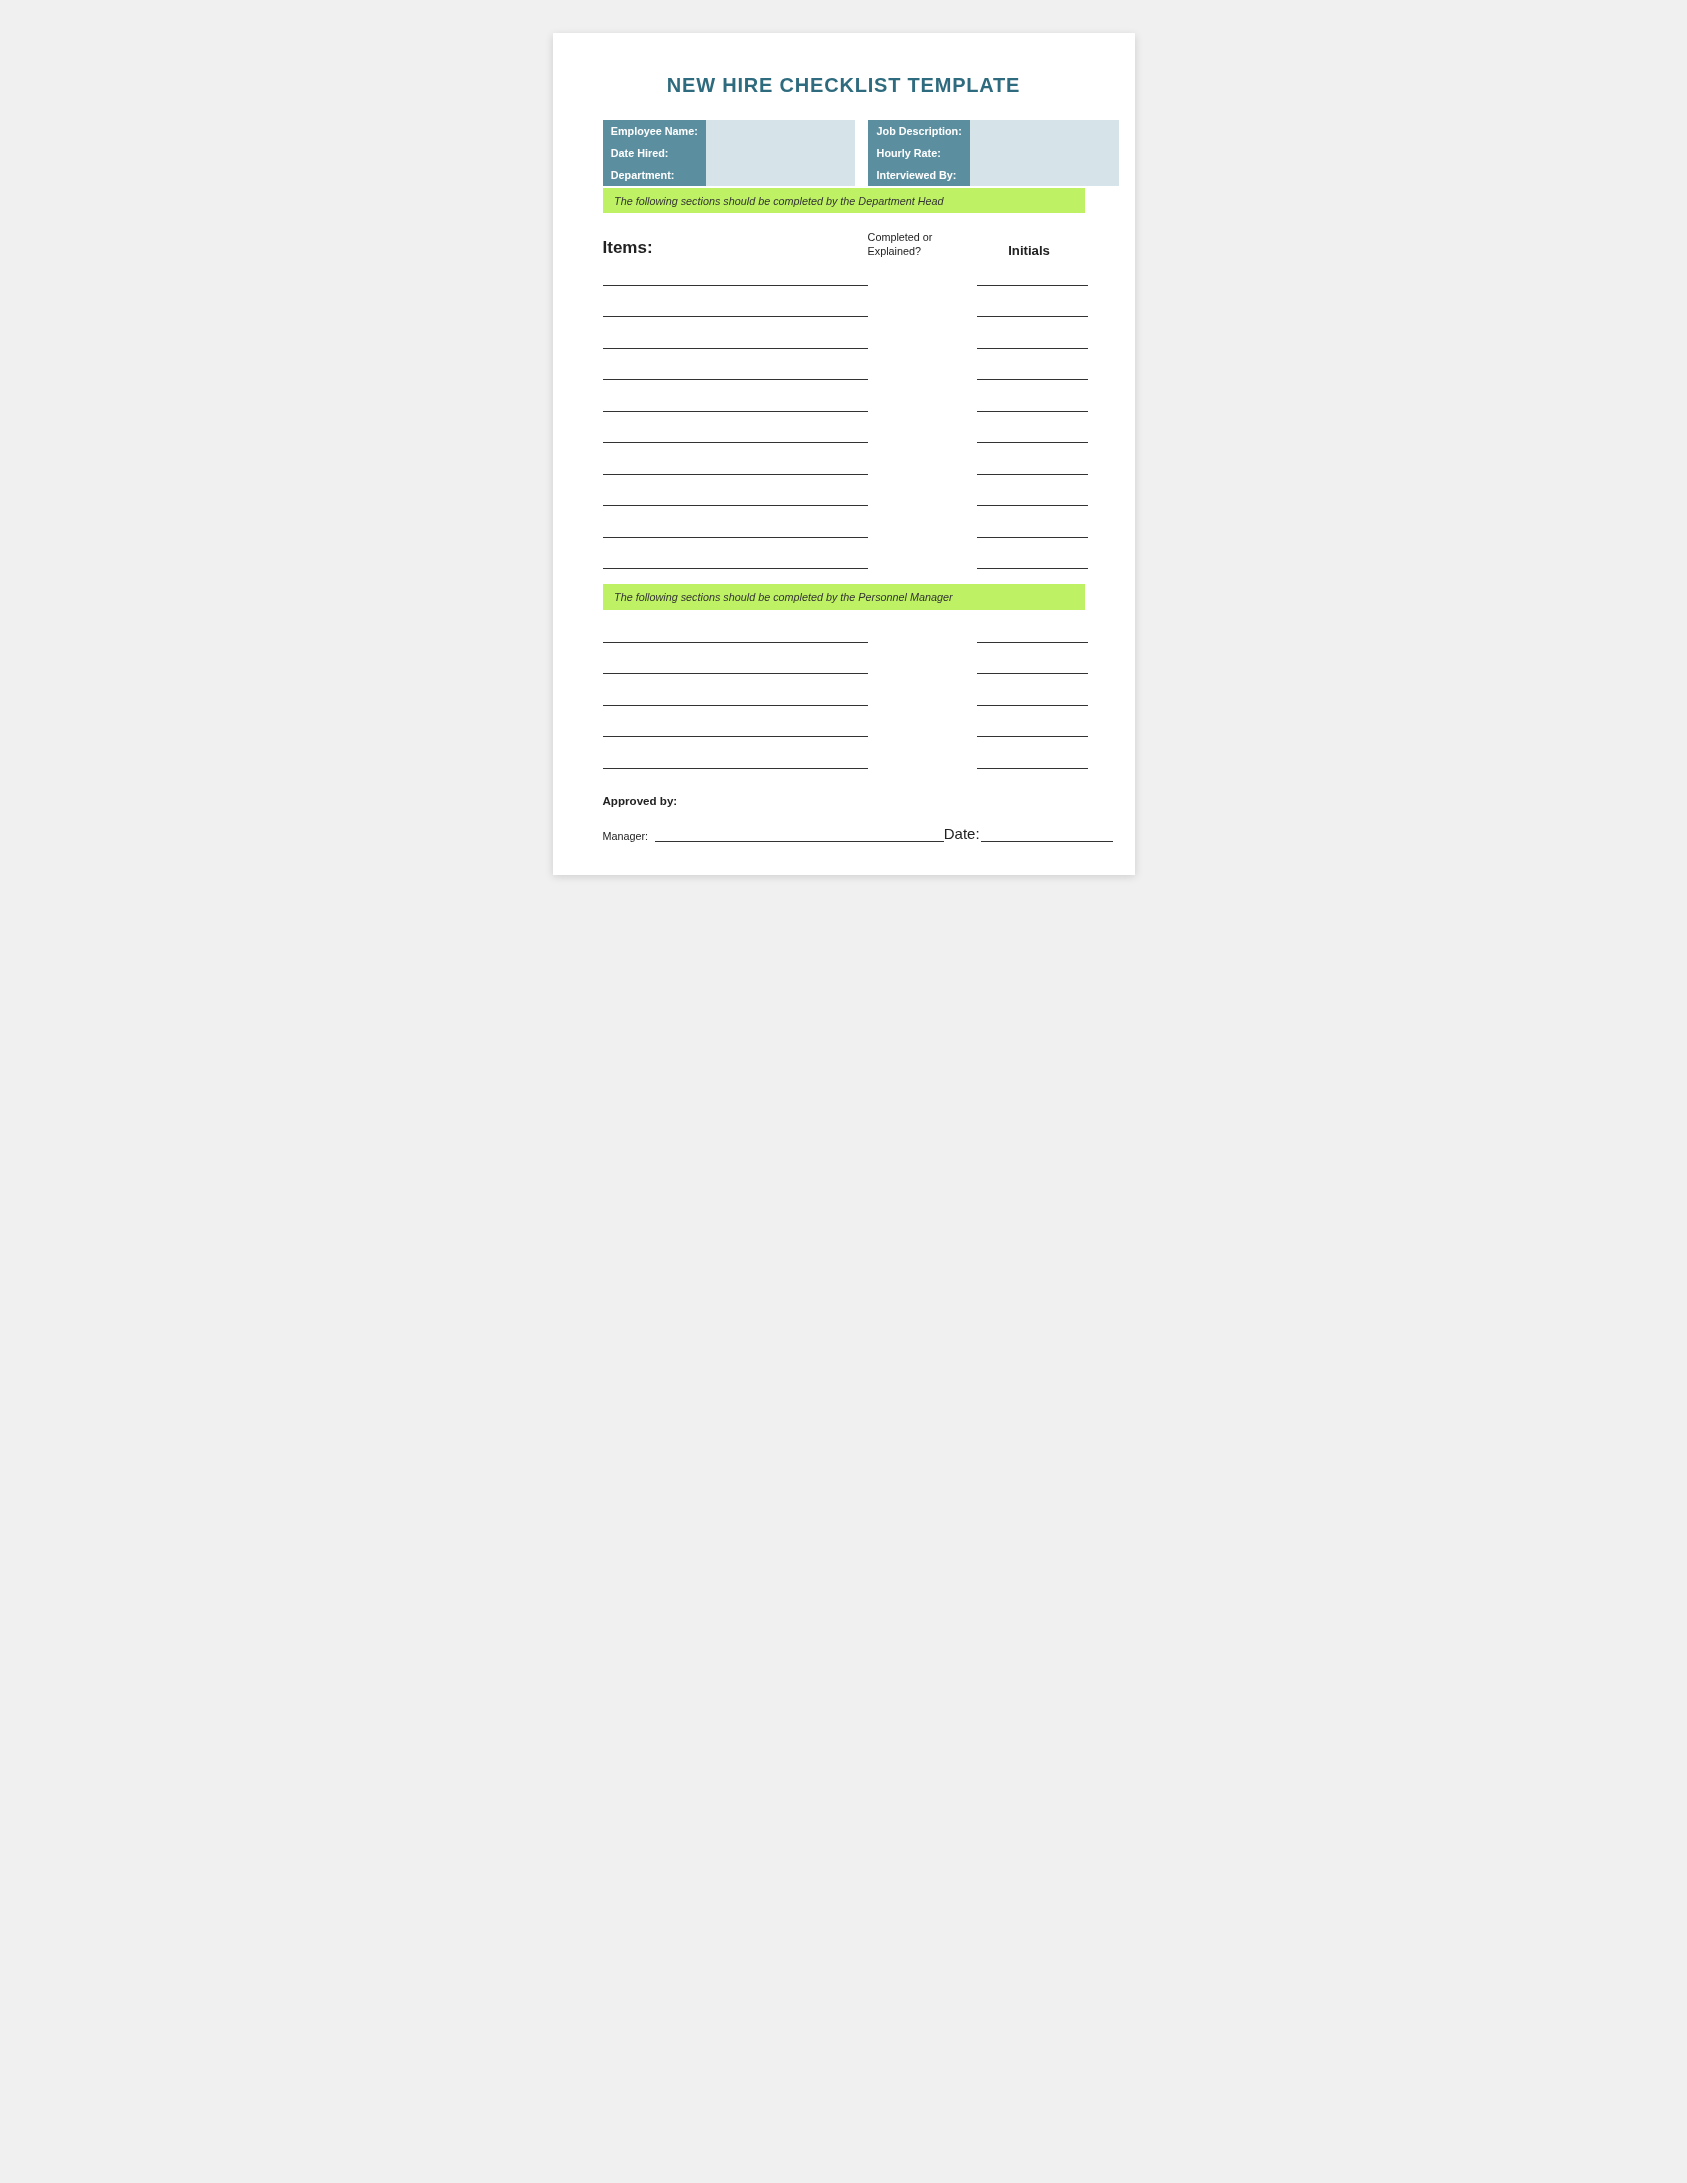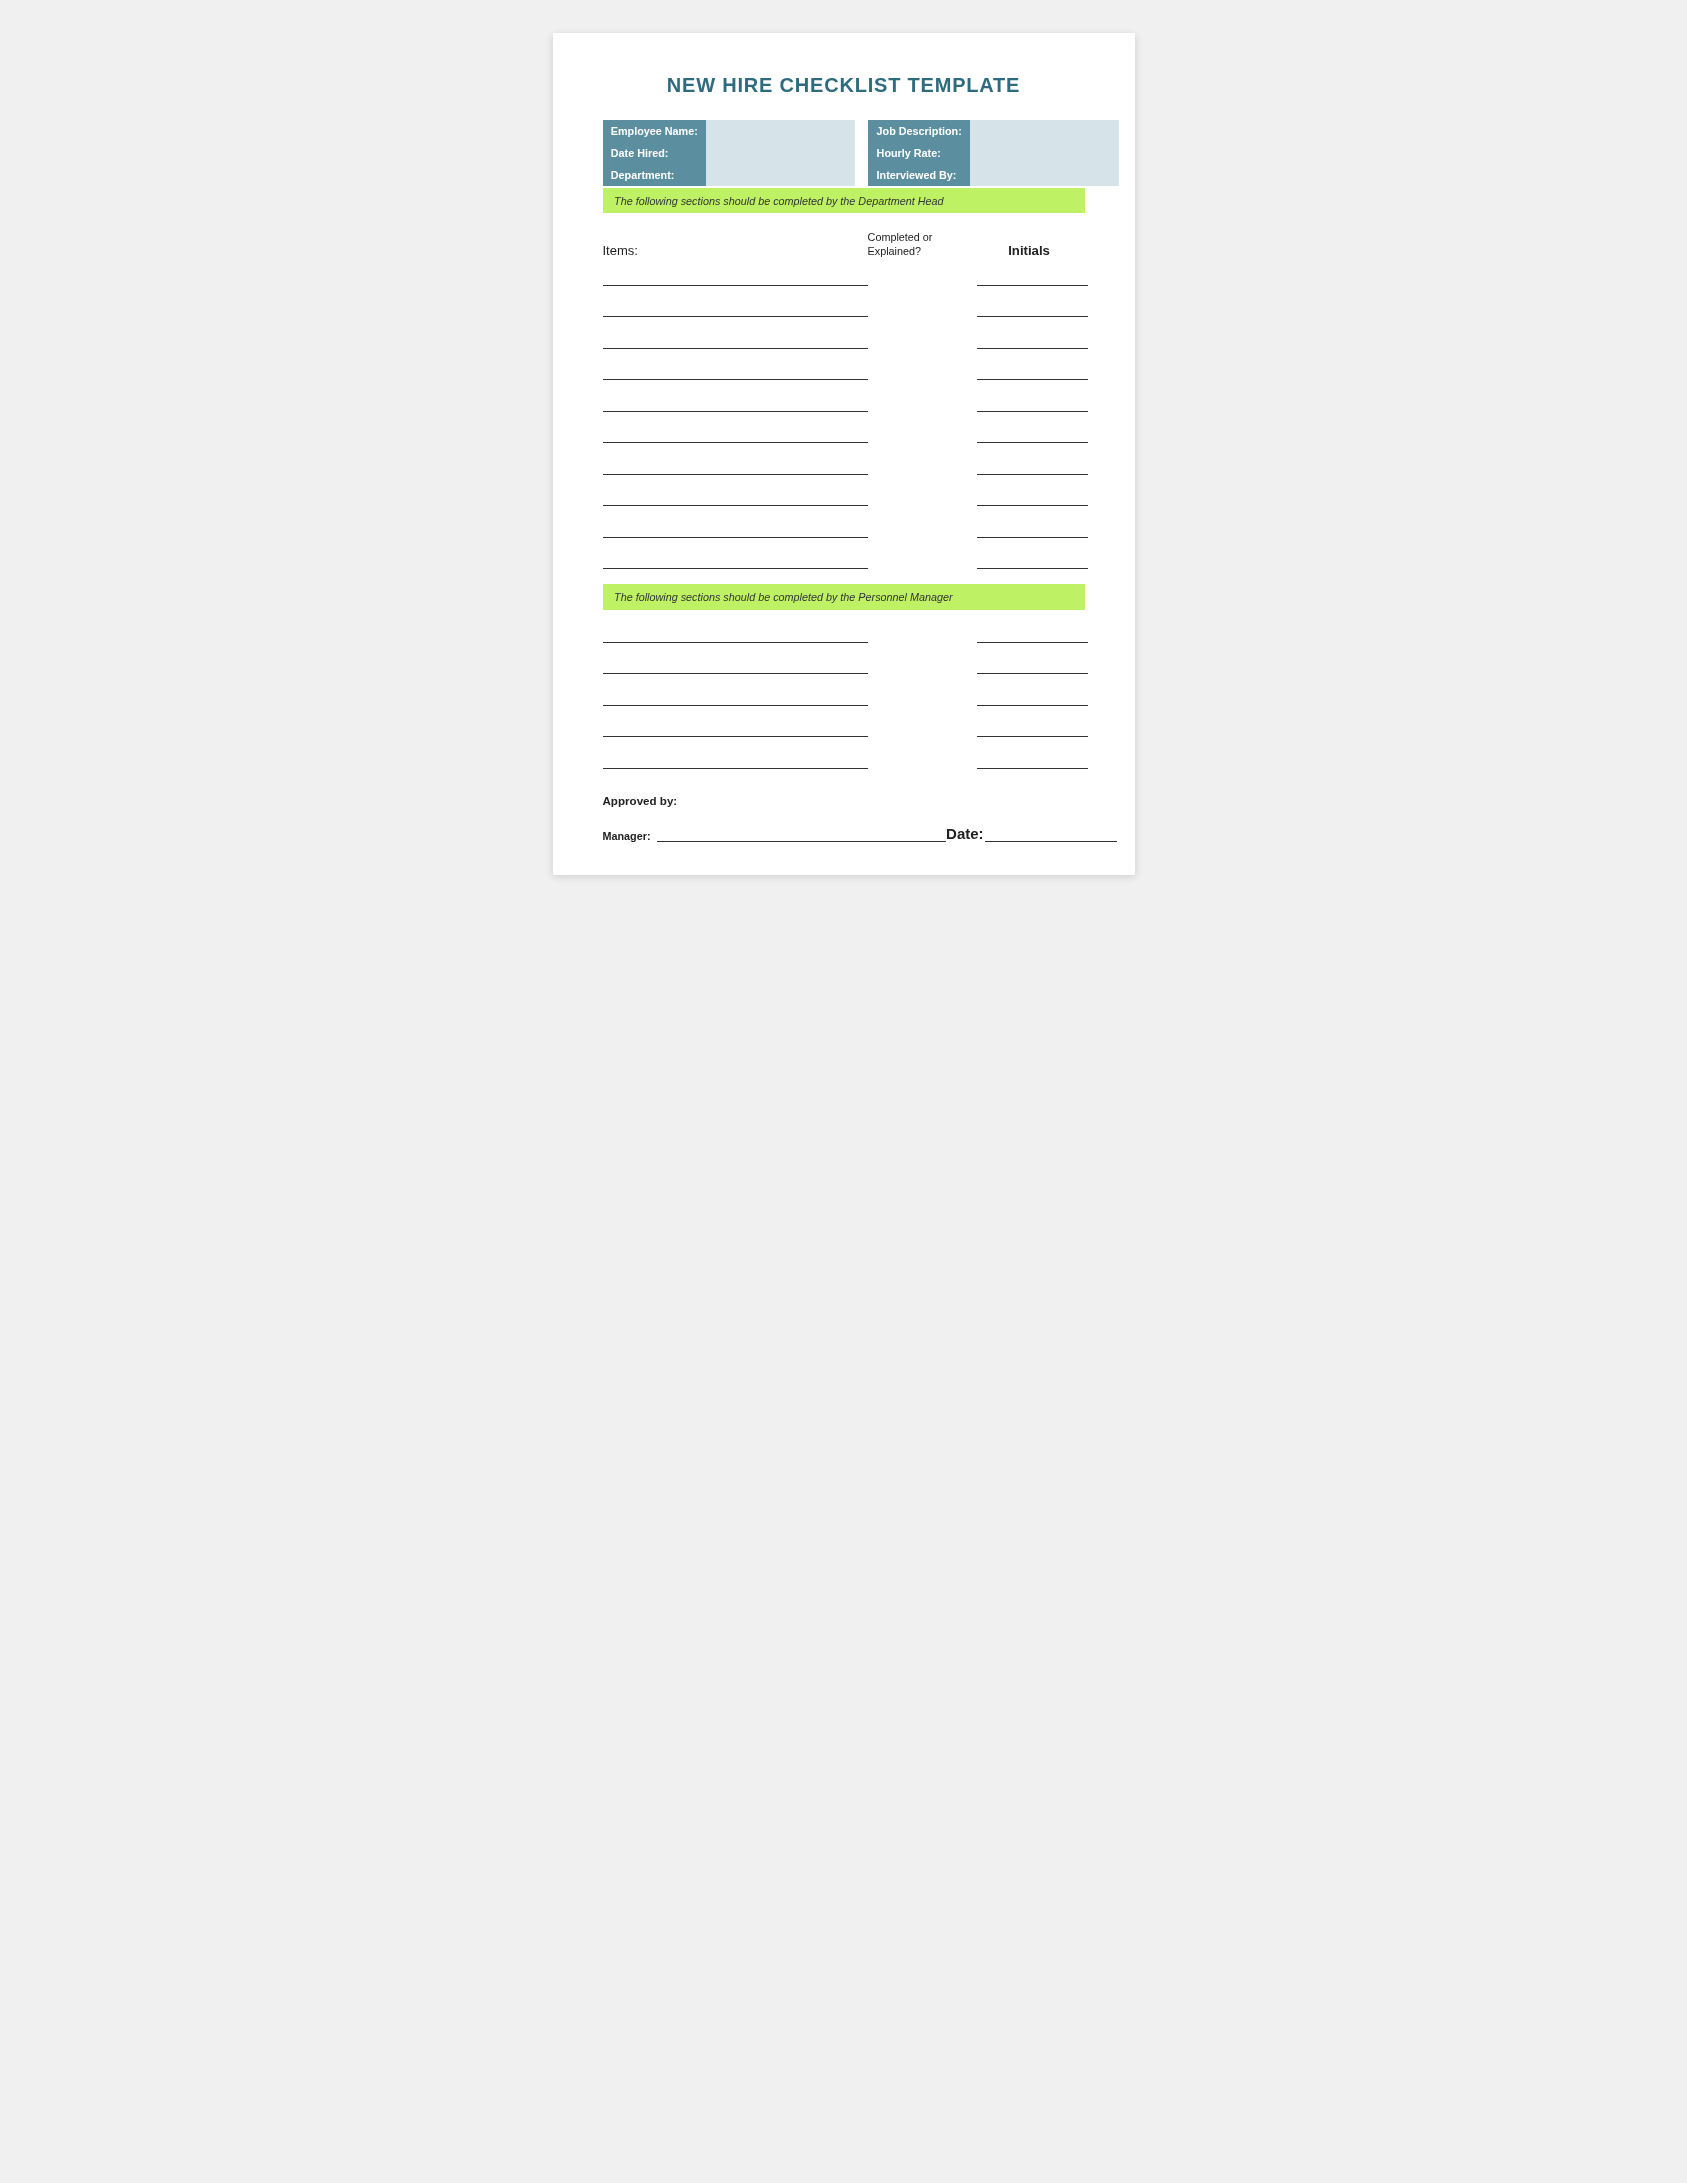--- a/index.html
+++ b/index.html
@@ -64,22 +64,22 @@
       margin-bottom: 16.5px;
     }
     .columns-header {
       display: flex;
       align-items: flex-end;
       margin-bottom: 6.6px;
       padding: 0 0 5px 0;
     }
     .col-items {
       flex: 0 0 55%;
-      font-size: 13px;
-      font-weight: normal;
+      font-size: 17px;
+      font-weight: bold;
       color: #222;
     }
     .col-completed {
       flex: 0 0 22%;
       text-align: left;
       font-size: 10.8px;
       color: #222;
       line-height: 1.3;
     }
     .col-initials {
@@ -114,21 +114,20 @@
     .approved-label {
       font-size: 11.6px;
       font-weight: bold;
       color: #222;
       margin-bottom: 18px;
     }
     .signature-row {
       display: flex;
       align-items: flex-end;
       margin-top: 13.2px;
-      font-weight: bold;
     }
     .sig-label {
       font-size: 10.8px;
       color: #222;
       white-space: nowrap;
       margin-right: 6.6px;
     }
     .sig-line {
       flex: 0 0 289px;
       border-bottom: 0.8px solid #333;

